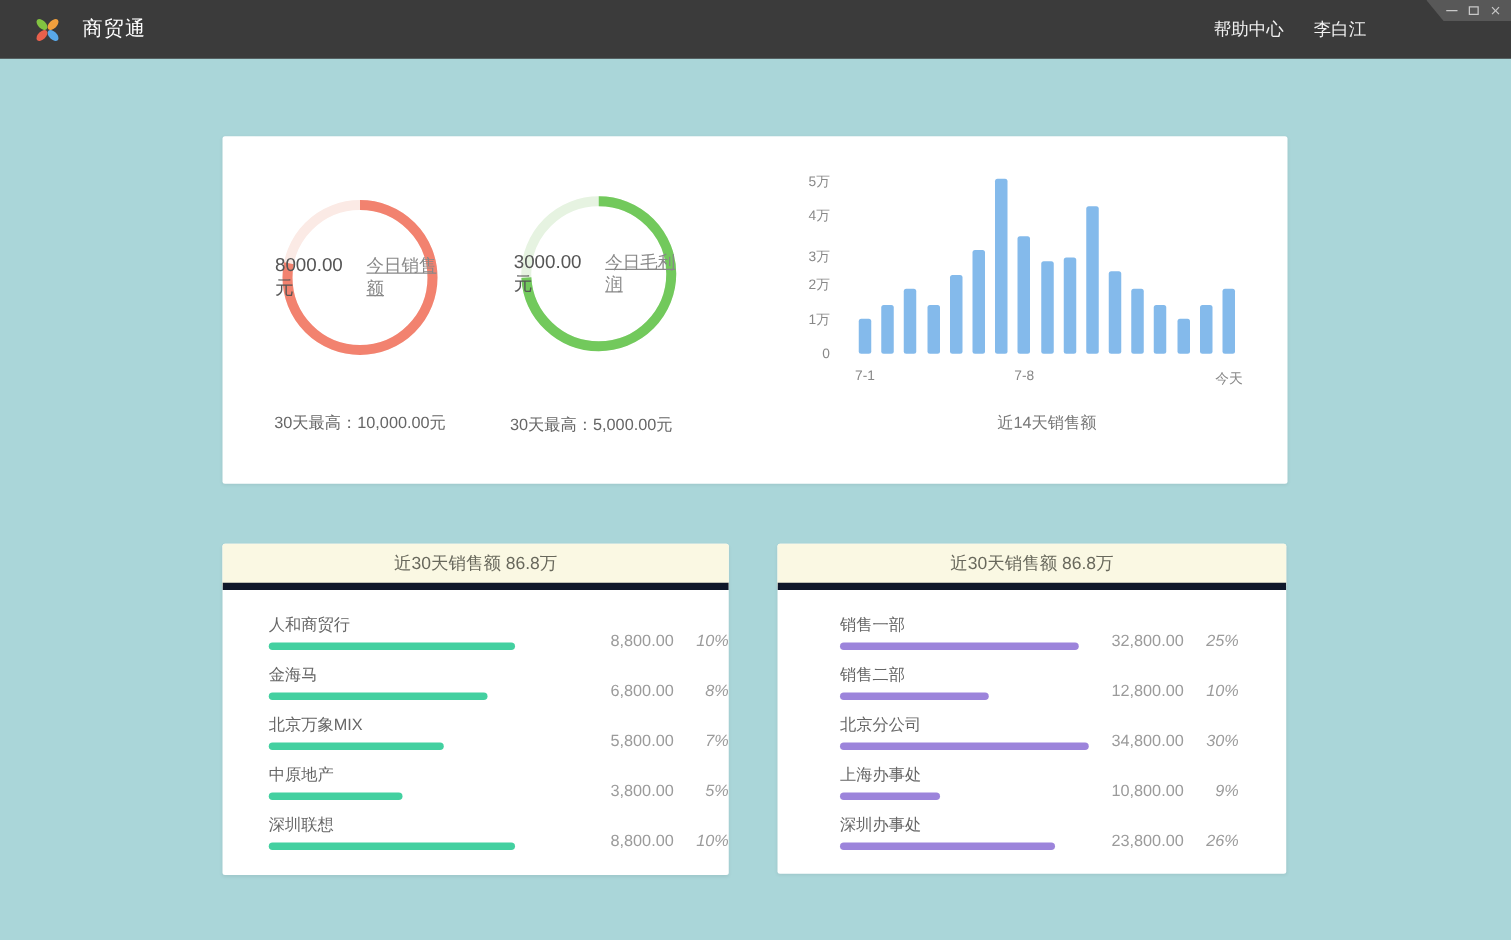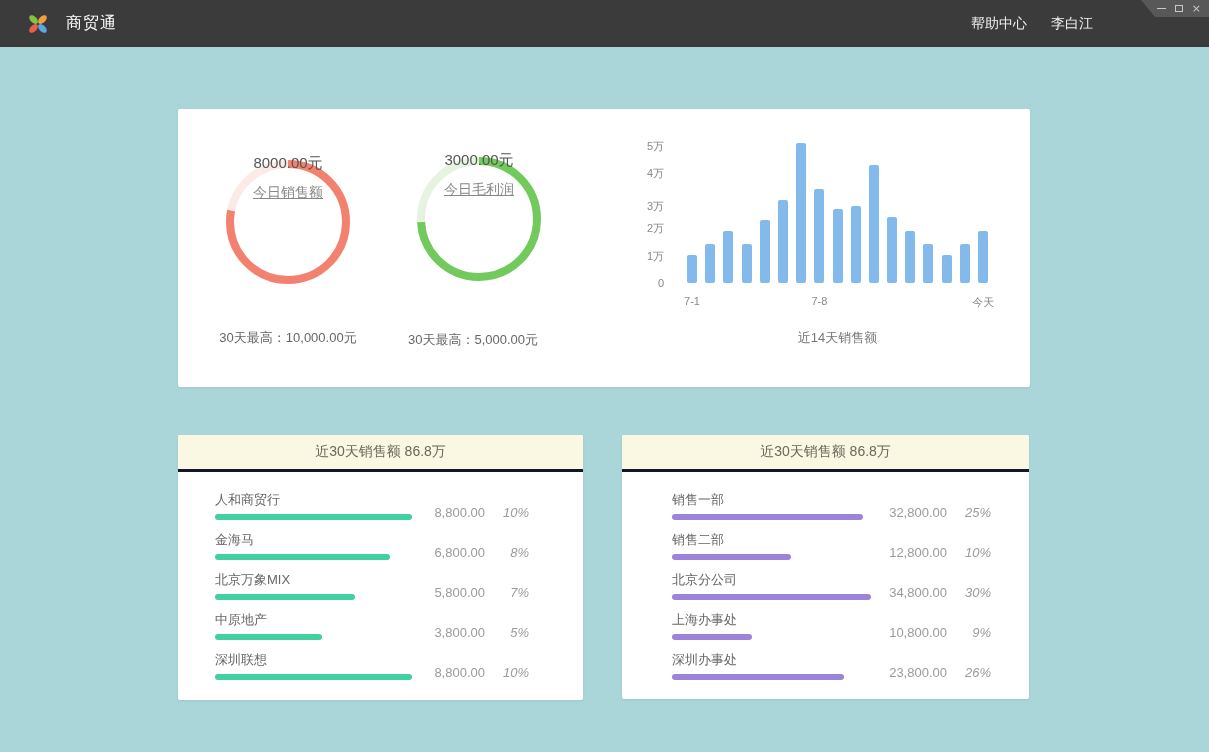--- a/index.html
+++ b/index.html
@@ -40,47 +40,47 @@
   }
   #card-top { left:178px; top:109px; width:852px; height:278px; }
   #card-bl  { left:178px; top:435px; width:405px; height:265px; }
   #card-br  { left:622px; top:435px; width:407px; height:264px; }
   
   .donut-wrap { position:absolute; width:136px; height:136px; }
   #donut-0 { left:42px; top:45px; }
   #donut-1 { left:233px; top:42px; }
   .donut-svg { position:absolute; left:0; top:0; }
   .donut-center {
-    position:absolute; inset:0; display:flex; flex-direction:column;
-    align-items:center; justify-content:flex-start; gap:11px;
+    position:absolute; inset:0; display:flex; flex-direction:row;
+    align-items:center; justify-content:space-between; gap:11px;
   }
   .donut-value { font-size:15px; color:#555; }
   .donut-label { font-size:14px; color:#888;text-decoration:underline; }
   .donut-foot { position:absolute; width:220px; text-align:center; font-size:13px; color:#666; }
   #foot-0 { left:0;   top:220px; }
   #foot-1 { left:185px; top:222px; }
   
   .bars {
     position:absolute; left:509px; top:28px; width:301px; height:146px;
     display:flex; align-items:flex-end; justify-content:space-between;
   }
   .chart-bar { width:10px; border-radius:2px; }
   .y-ticks { position:absolute; left:420px; top:0; width:66px; height:200px; }
   .y-tick { position:absolute; right:0; font-size:11px; color:#888; line-height:16px; }
   .x-labels { position:absolute; left:509px; top:186px; width:301px; height:16px; }
   .x-label { position:absolute; font-size:11px; color:#888; transform:translateX(-50%); white-space:nowrap; }
   .chart-title { position:absolute; left:509px; top:220px; width:301px; text-align:center; font-size:13px; color:#777; }
   
   .rank-header {
-    height:37px; background:#faf8e3; border-bottom:3px solid #0f172a;
+    height:37px; background:#faf8e3; border-bottom:6px solid #0f172a;
     display:flex; align-items:center; justify-content:center;
     font-size:14px; color:#68685c; border-radius:2px 2px 0 0;
   }
   .rank-body { padding:20px 0 0 0; }
-  #card-bl .rank-body { padding-left:37px; padding-right:54px; }
+  #card-bl .rank-body { padding-left:37px; }
   #card-br .rank-body { padding-left:50px; padding-right:38px; }
   .rank-row { display:flex; align-items:flex-end; margin-bottom:12px; }
   .rank-left { flex:1 1 auto; }
   .rank-name { font-size:13px; color:#666; line-height:16px; }
   .rank-bar { height:6px; border-radius:3px; margin-top:6px; }
   .rank-right { display:flex; align-items:flex-end; flex:0 0 auto; }
   .rank-value { min-width:72px; text-align:right; font-size:13px; color:#9b9b9b; line-height:15px; }
   .rank-pct { min-width:44px; text-align:right; font-size:13px; color:#9b9b9b; line-height:15px;font-style:italic; }
 </style>
 </head>

